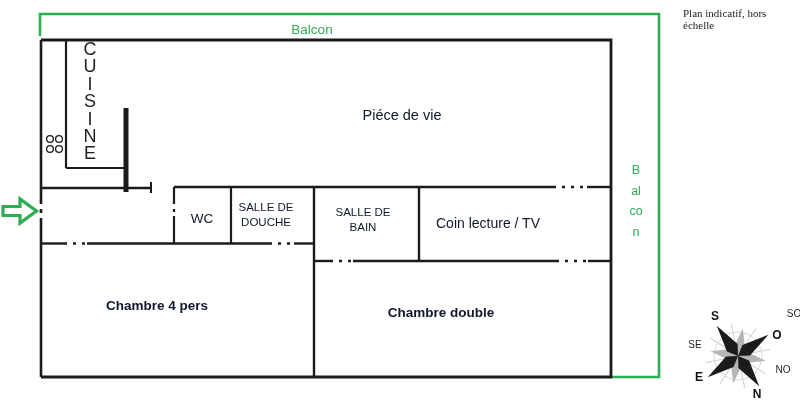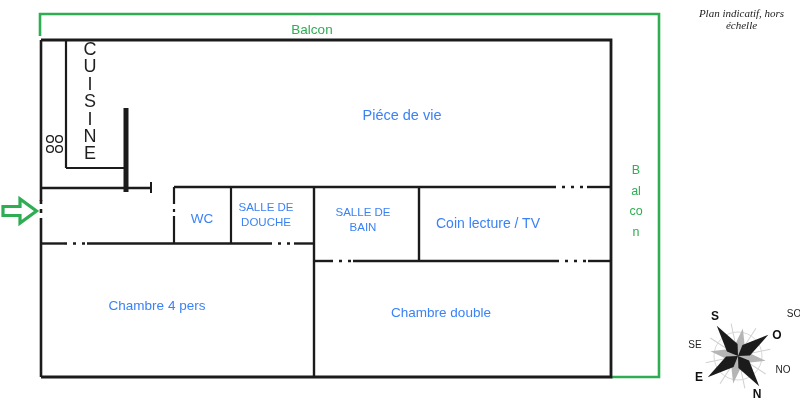--- a/index.html
+++ b/index.html
@@ -1,28 +1,28 @@
 <!DOCTYPE html>
 <html style="--green: #2fad53; --wall: #1b1b1b;"><head>
 <meta charset="utf-8">
 <style>
   :root { --green:#2fad53; --wall:#1b1b1b; }
   * { margin:0; padding:0; box-sizing:border-box; }
   body { background:#ffffff; font-family:"Liberation Sans", sans-serif; }
   .stage { position:relative; width:800px; height:409px; background:#fff; overflow:hidden; }
   svg.plan { position:absolute; left:0; top:0; }
-  .lbl { position:absolute; transform:translate(-50%,-50%); white-space:nowrap; color:#3b82f6; }
-  .room { font-size:13.5px; }
+  .lbl { position:absolute; transform:translate(-50%,-50%); white-space:nowrap; color:#0f172a; }
+  .room { font-size:13.5px;font-weight:bold; }
   .upper { font-size:11.5px; line-height:15px; white-space:normal; text-align:center; }
   .green-text { color:var(--green); }
   .vstack { position:absolute; word-break:break-all; white-space:normal; text-align:center; transform:none; }
   .cuisine-v { left:83px; top:41px; width:14px; font-size:18px; line-height:17.4px; color:#1f1f1f; }
   .balcon-v { left:629px; top:160px; width:14px; font-size:12.5px; line-height:20.7px; }
   .balcon-top { left:312px; top:29px; font-size:13.5px; }
-  .note { position:absolute; left:683px; top:7px; font-family:"Liberation Serif", serif; font-style:italic; font-size:11px; color:#222;text-align:center; }
+  .note { position:absolute; left:683px; top:7px; font-family:"Liberation Serif", serif; font-size:11px; color:#222; }
   .piece { left:402px; top:115px; font-size:14.5px; }
   .wc { left:202px; top:218px; font-size:13.5px; }
   .douche { position:absolute; left:230px; top:200px; width:72px; transform:none; }
   .bain { position:absolute; left:327px; top:205px; width:72px; transform:none; }
   .coin { left:460px; top:223px; font-size:14px;margin-left:28px; }
   .ch4 { left:157px; top:305px; }
   .chd { left:441px; top:312px; }
   .cmp { font-size:12px; font-weight:bold; color:#111; }
   .cmp-s { font-size:10px; color:#222; font-weight:normal; }
 </style>

